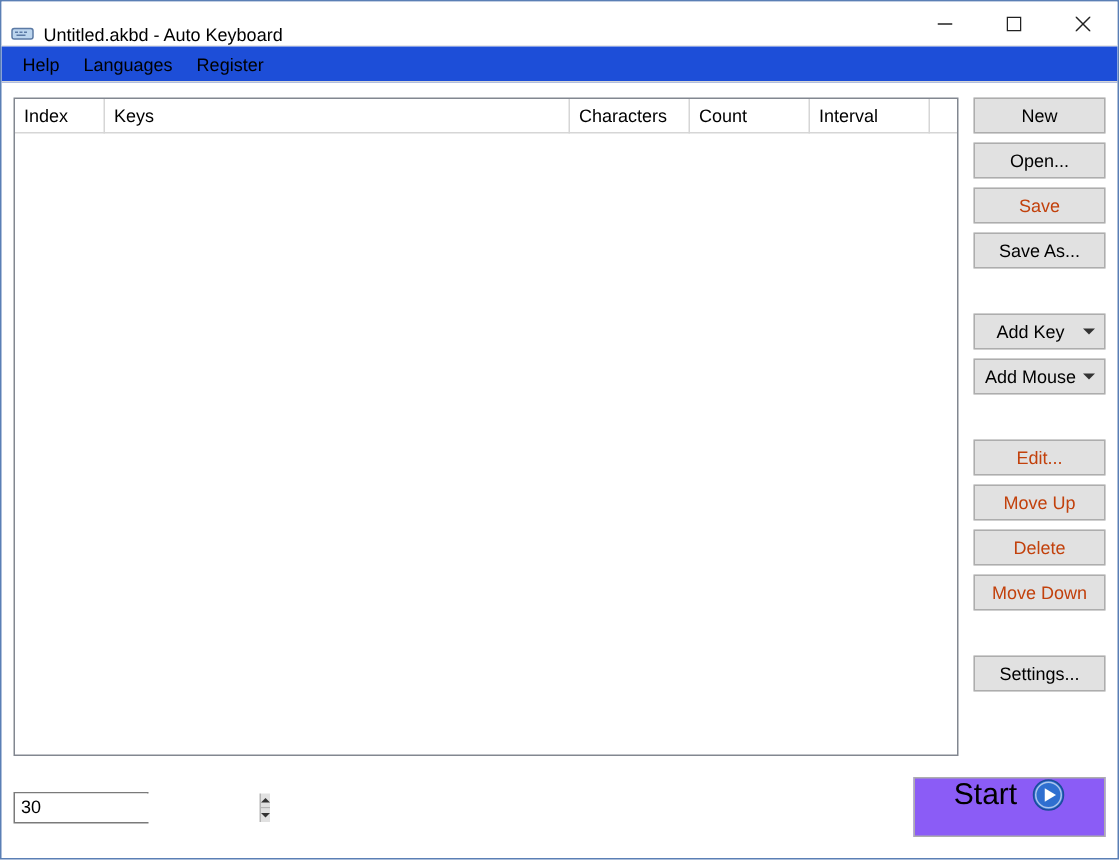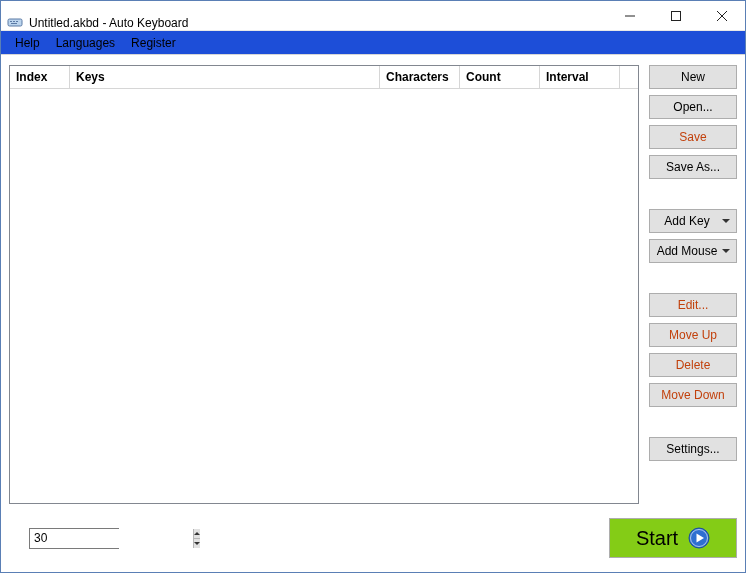--- a/index.html
+++ b/index.html
@@ -61,21 +61,20 @@
   }
 
   
   .table-wrap {
     flex: 1;
     border: 1px solid #828790;
     background: #fff;
     display: flex;
     flex-direction: column;
     overflow: hidden;
-    font-weight: bold;
   }
   .thead {
     display: flex;
     height: 23px;
     background: #fff;
     align-items: stretch;
   }
   .th {
     border-right: 1px solid #d6d6d6;
     border-bottom: 1px solid #d6d6d6;
@@ -131,21 +130,20 @@
     padding: 14px 8px 14px 8px;
     gap: 8px;
   }
   .rep-label { font-size: 12px; }
   .spinbox {
     display: flex;
     width: 90px;
     height: 21px;
     border: 1px solid #7a7a7a;
     background: #fff;
-    margin-left: 20px;
   }
   .spinbox input {
     flex: 1;
     border: none;
     outline: none;
     padding: 0 4px;
     font-size: 12px;
     font-family: inherit;
   }
   .spin-btns {
@@ -170,23 +168,22 @@
   }
   .spin-btn .arrow-up { border-bottom: 3px solid #333; }
   .spin-btn .arrow-down { border-top: 3px solid #333; }
 
   .bottom-spacer { flex: 1; }
 
   .start-btn {
     width: 128px;
     height: 40px;
     border: 1px solid #adadad;
-    background: #84cc16;
-    display: flex;
-    align-items: center;
+    background: #8b5cf6;
+    display: flex;
     justify-content: center;
     gap: 10px;
     font-size: 20px;
     color: #000;
   }
   .play-icon {
     width: 22px; height: 22px;
   }
 </style>
 </head>

